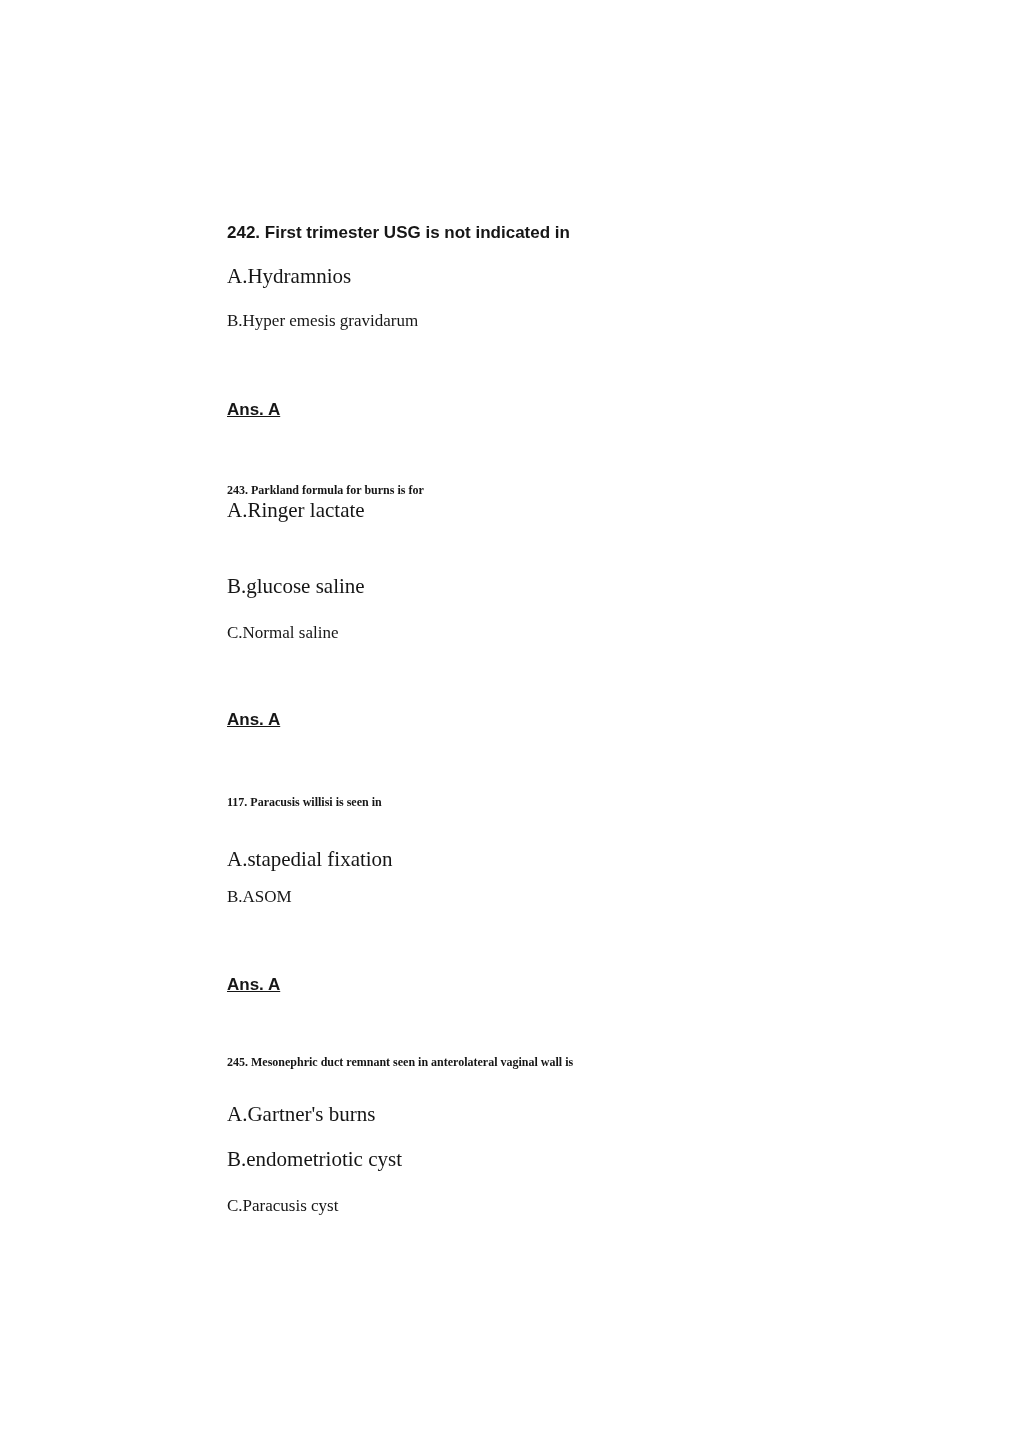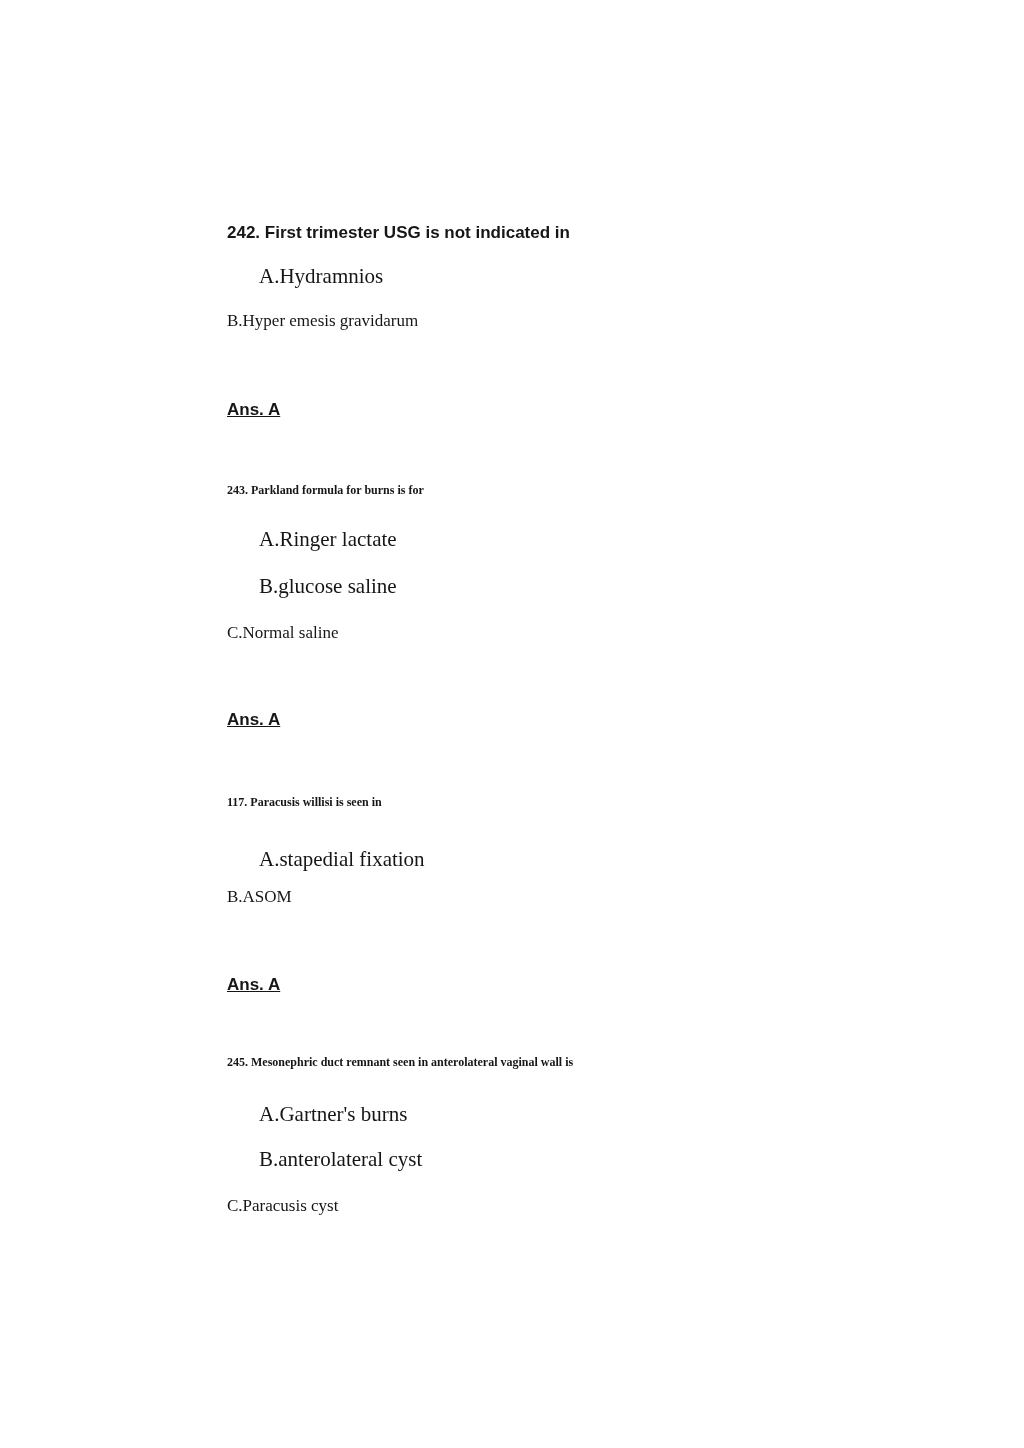--- a/index.html
+++ b/index.html
@@ -30,21 +30,20 @@
   }
   .title-serif {
     font-family: "Liberation Serif", serif;
     font-weight: bold;
     font-size: 12px;
   }
   .opt-serif {
     font-family: "Liberation Serif", serif;
     font-weight: normal;
     font-size: 21px;
-    margin-left: 32px;
   }
   .opt-sans {
     font-family: Liberation Serif, serif;
     font-weight: normal;
     font-size: 17px;
   }
   .answer {
     font-family: "Liberation Sans", sans-serif;
     font-weight: bold;
     font-size: 17px;
@@ -58,33 +57,33 @@
 
   <section>
     <h2 class="line title-sans" style="top:224px">242. First trimester USG is not indicated in</h2>
     <p class="line opt-serif" style="top:266px">A.Hydramnios</p>
     <p class="line opt-sans" style="top:312px">B.Hyper emesis gravidarum</p>
     <p class="line answer" style="top:401px">Ans. A</p>
   </section>
 
   <section>
     <h2 class="line title-serif" style="top:484px">243. Parkland formula for burns is for</h2>
-    <p class="line opt-serif" style="top:529px">A.Ringer lactate</p>
+    <p class="line opt-serif" style="top:500px">A.Ringer lactate</p>
     <p class="line opt-serif" style="top:576px">B.glucose saline</p>
     <p class="line opt-sans" style="top:624px">C.Normal saline</p>
     <p class="line answer" style="top:711px">Ans. A</p>
   </section>
 
   <section>
     <h2 class="line title-serif" style="top:796px">117. Paracusis willisi is seen in</h2>
     <p class="line opt-serif" style="top:849px">A.stapedial fixation</p>
     <p class="line opt-sans" style="top:888px">B.ASOM</p>
     <p class="line answer" style="top:976px">Ans. A</p>
   </section>
 
   <section>
     <h2 class="line title-serif" style="top:1056px">245. Mesonephric duct remnant seen in anterolateral vaginal wall is</h2>
     <p class="line opt-serif" style="top:1104px">A.Gartner's burns</p>
-    <p class="line opt-serif" style="top:1149px">B.anterolateral cyst</p>
+    <p class="line opt-serif" style="top:1149px">B.endometriotic cyst</p>
     <p class="line opt-sans" style="top:1197px">C.Paracusis cyst</p>
   </section>
 
 </main>
 
 </body></html>

